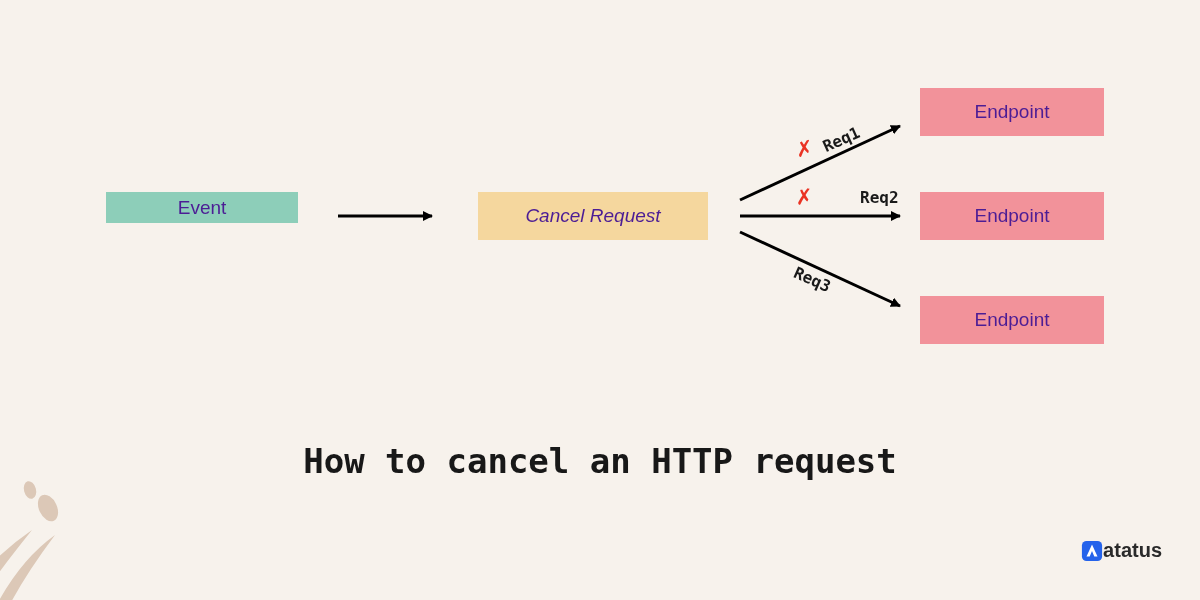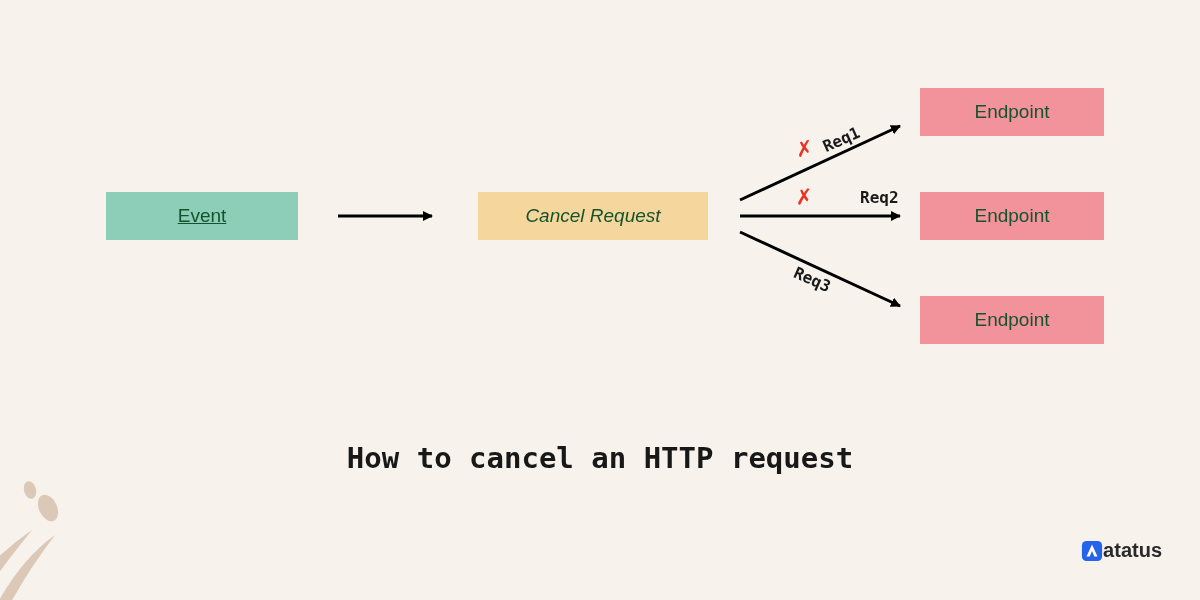--- a/index.html
+++ b/index.html
@@ -10,29 +10,28 @@
     position: relative;
     font-family: -apple-system, BlinkMacSystemFont, "Segoe UI", Arial, sans-serif;
     overflow: hidden;
   }
   .box {
     position: absolute;
     display: flex;
     align-items: center;
     justify-content: center;
     font-size: 19px;
-    color: #14532d;
+    color: #4c1d95;
   }
   .box-event {
     left: 106px;
     top: 192px;
     width: 192px;
-    height: 48px;
+    height: 31px;
     background: #8dceb9;
-    text-decoration: underline;
   }
   .box-cancel {
     left: 478px;
     top: 192px;
     width: 230px;
     height: 48px;
     background: #f5d79e;
     font-style: italic;
   }
   .box-endpoint {
@@ -45,21 +44,21 @@
   .ep2 { top: 192px; }
   .ep3 { top: 296px; }
   .title {
     position: absolute;
     left: 0;
     right: 0;
     top: 438px;
     text-align: center;
     font-family: ui-monospace, "SF Mono", Menlo, Consolas, monospace;
     font-weight: 700;
-    font-size: 29px;
+    font-size: 34px;
     line-height: 1.4;
     color: #181818;
   }
   .brand {
     position: absolute;
     right: 38px;
     bottom: 38px;
     display: flex;
     align-items: center;
     font-size: 20px;

